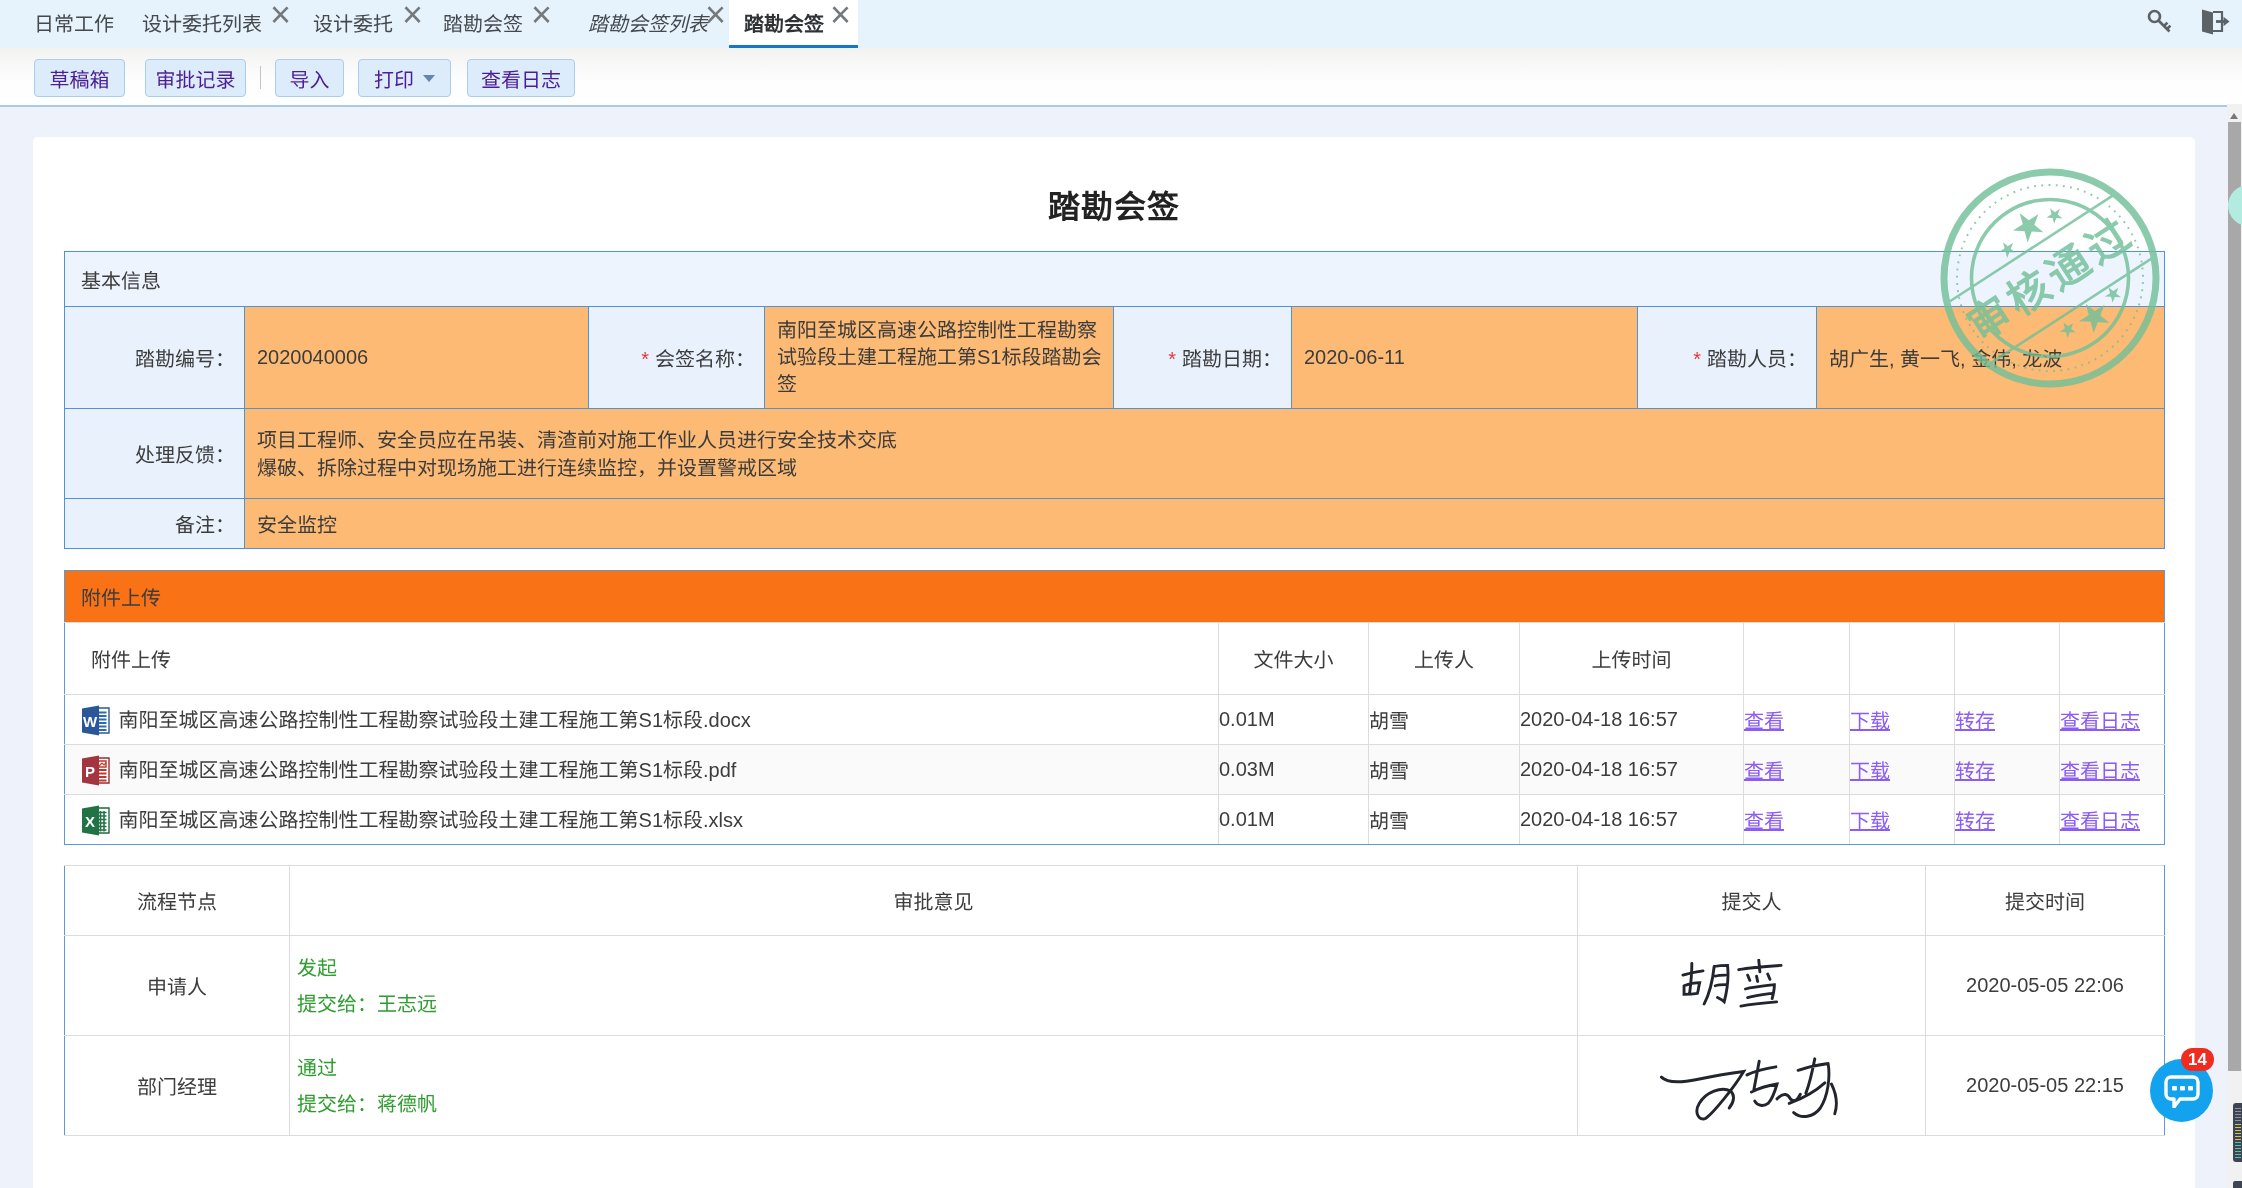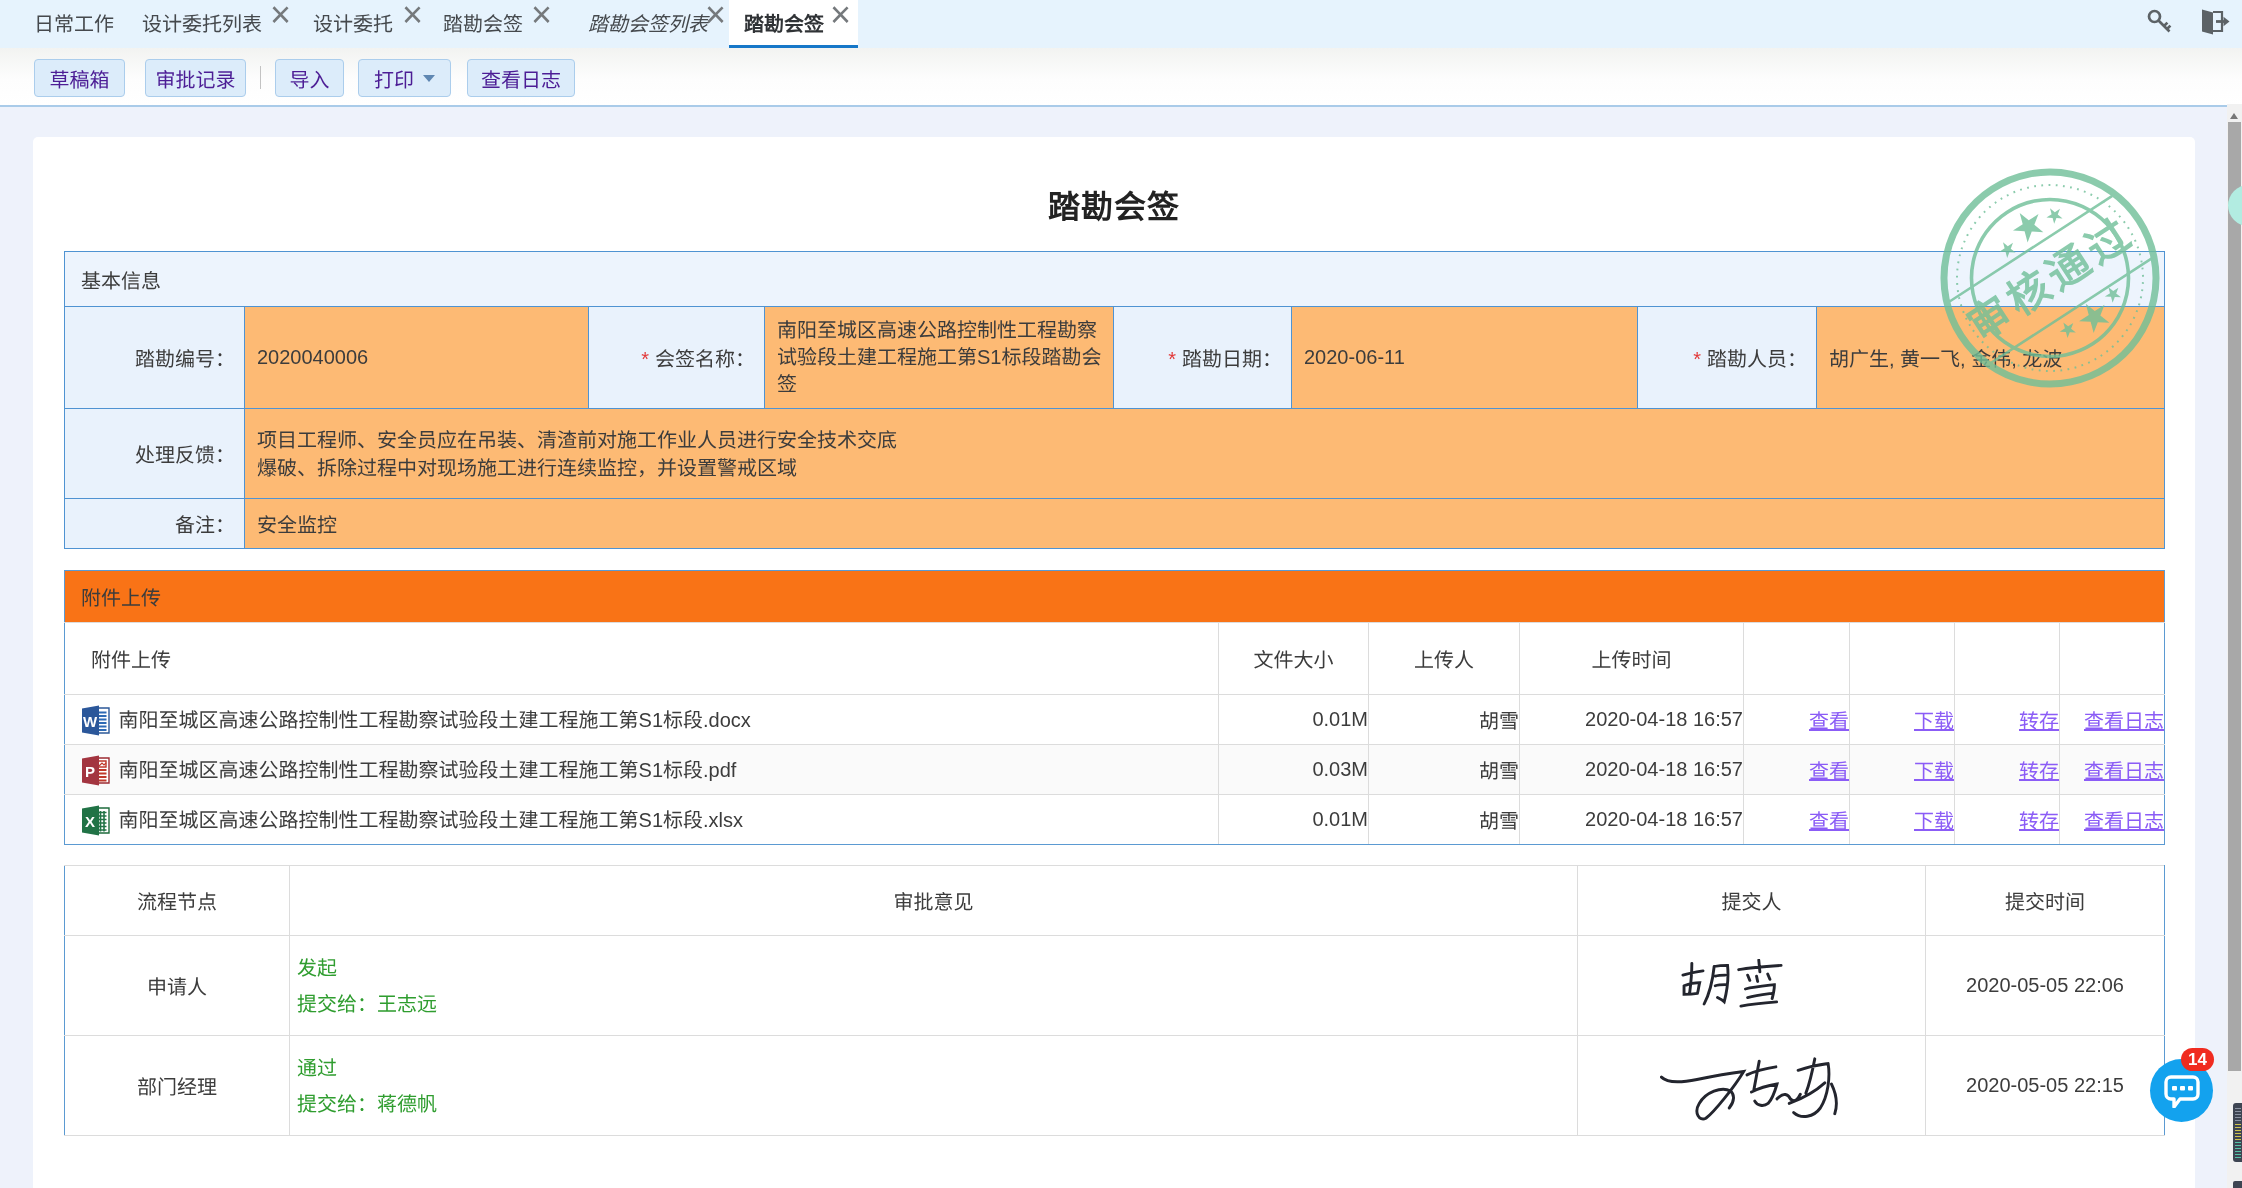--- a/index.html
+++ b/index.html
@@ -29,21 +29,21 @@
   .t1 td { border:1px solid #4f93d2; vertical-align:middle; }
   .t1 .strip { background:#edf4fd; padding-left:16px; height:55px; }
   .t1 .lab { background:#e9f2fc; text-align:right; padding-right:9px; }
   .t1 .val { background:#fdba74; padding-left:12px; }
   .star { color:#e23a3a; margin-right:6px; }
   .t2 { left:31px; top:433px; width:2100px; border:1px solid #5b9ad2; }
   .t2 td { border:1px solid #dcdcdc; vertical-align:middle; }
   .t2 .strip { background:#f97316; padding-left:16px; height:52px; border:1px solid #5b9ad2; border-bottom:1px solid #dcdcdc; }
   .t2 .hc { text-align:center; height:72px; }
   .t2 .fname { padding-left:16px; }
-  .t2 .c { text-align:right; height:50px; }
+  .t2 .c { text-align:left; height:50px; }
   .alt { background:#fafafa; }
   a.lk { color:#8b5cf6; text-decoration:underline; }
   .ficon { vertical-align:-9px; }
   .t3 { left:31px; top:728px; width:2100px; border:1px solid #5b9ad2; border-bottom:none; }
   .t3 td { border:1px solid #dcdcdc; vertical-align:middle; }
   .t3 .strip { background:#edf4fd; padding-left:16px; height:55px; border:1px solid #5b9ad2; border-bottom:1px solid #dcdcdc; }
   .t3 .hc { text-align:center; height:70px; }
   .t3 .c { text-align:center; }
   .t2 tr td:first-child, .t3 tr td:first-child { border-left-color:#5b9ad2; }
   .t2 tr td:last-child, .t3 tr td:last-child { border-right-color:#5b9ad2; }

